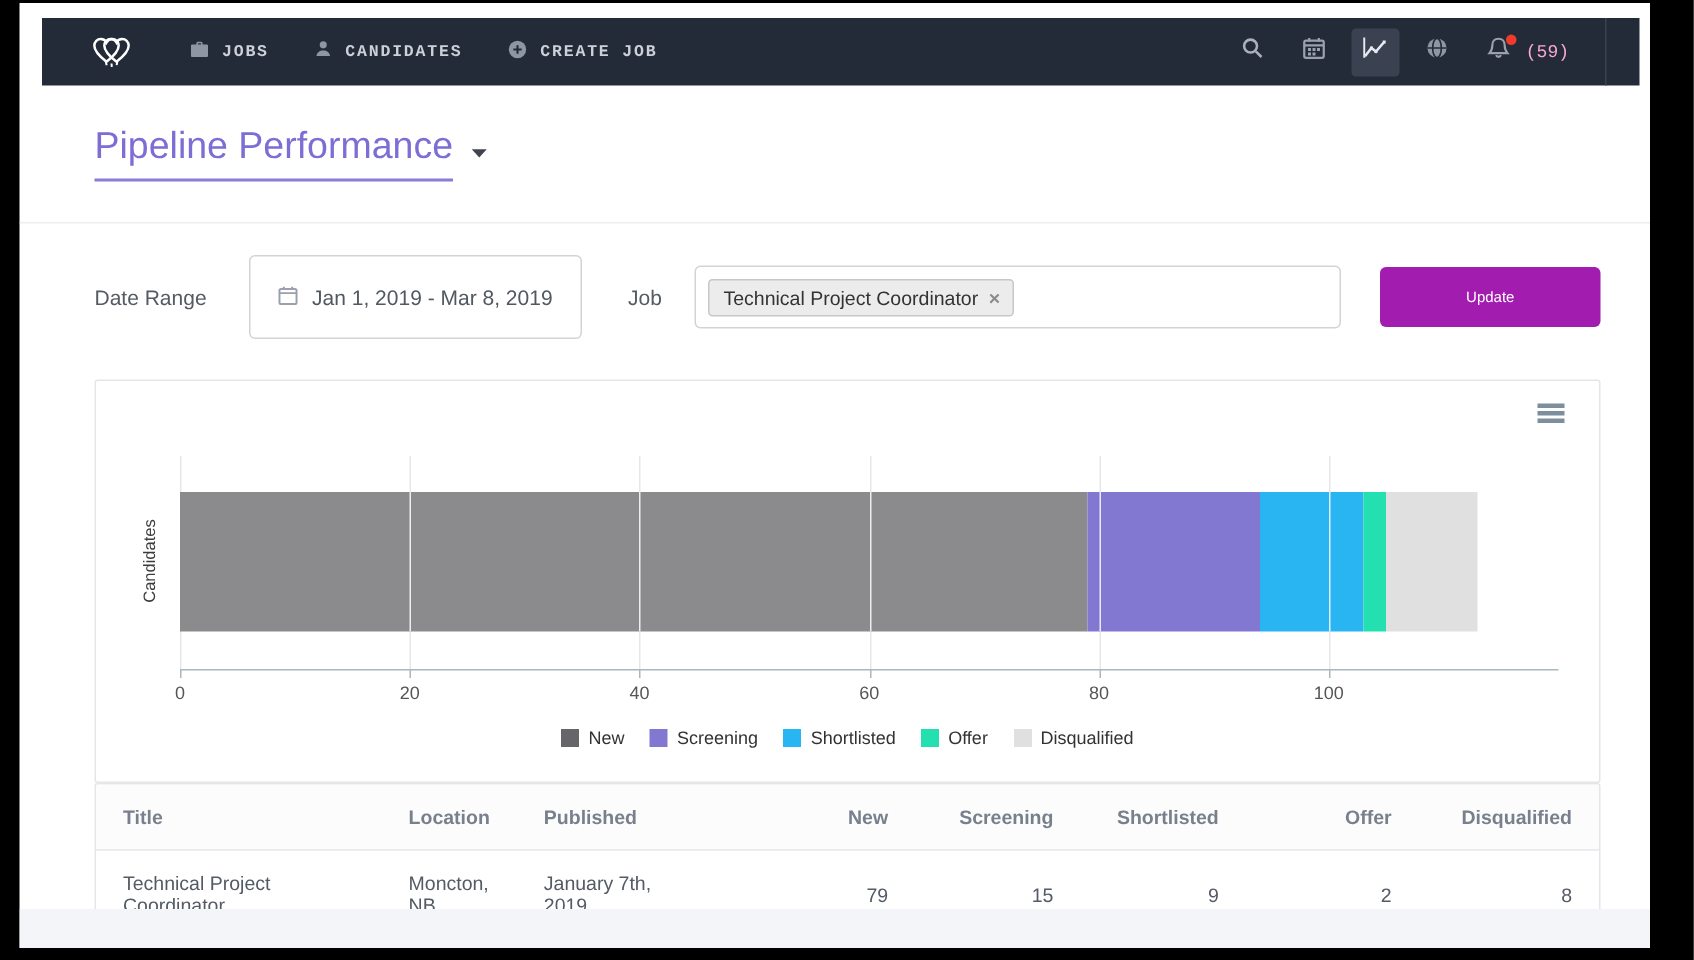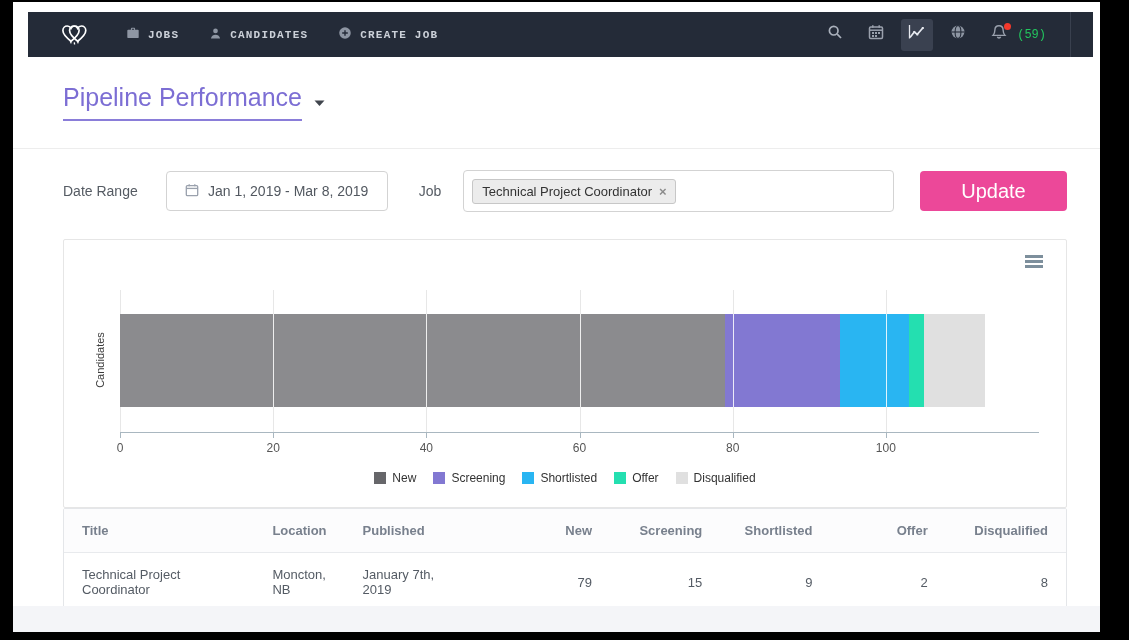--- a/index.html
+++ b/index.html
@@ -7,40 +7,40 @@
   .page { position: absolute; left: 13px; top: 2px; right: 29px; bottom: 8px; background: #fff; overflow: hidden; }
 
   
   .navbar { margin: 10px 7px 0 15px; height: 45px; background: #242b38; display: flex; align-items: center; font-family: Liberation Mono, monospace; }
   .brand { padding: 0 32px 0 30px; display: flex; align-items: center; }
   .nav-menu { display: flex; align-items: center; gap: 30px; }
   .nav-item { display: flex; align-items: center; gap: 8px; color: #ccd1d9; font-size: 11px; font-weight: bold; letter-spacing: 1.2px; cursor: pointer; }
   .nav-right { margin-left: auto; display: flex; align-items: center; }
   .nav-icon-btn { width: 32px; height: 32px; display: flex; align-items: center; justify-content: center; margin-left: 9px; cursor: pointer; position: relative; }
   .nav-icon-btn.active { background: #3a4150; border-radius: 3px; }
-  .notif-count { color: #22c55e; font-size: 12px; margin-left: 2px; }
+  .notif-count { color: #f9a8d4; font-size: 12px; margin-left: 2px; }
   .red-dot { position: absolute; top: 4px; right: 4px; width: 7px; height: 7px; background: #f3392c; border-radius: 50%; }
   .nav-divider { width: 1px; height: 45px; background: #39404e; margin: 0 22px 0 24px; }
   .account { display: flex; align-items: center; gap: 9px; color: #ccd1d9; font-size: 11px; font-weight: bold; letter-spacing: 1.1px; cursor: pointer; padding-right: 58px; }
 
   
   .header-block { display: flex; justify-content: space-between; align-items: flex-start; padding: 26px 33px 27px 50px; border-bottom: 1px solid #ededed; }
   .page-title-wrap { display: flex; align-items: center; gap: 12px; cursor: pointer; }
   .page-title { font-size: 25px; color: #7c6ed4; border-bottom: 2px solid #8a7dd9; padding-bottom: 7px; }
   .btn-download { background: #fff; border: 1px solid #cfcfcf; border-radius: 3px; color: #555; font-size: 13px; padding: 9px 21px; margin-top: 4px; cursor: pointer; font-family: inherit; }
 
   
   .filters { display: flex; align-items: center; padding: 21px 33px 0 50px; }
   .filter-label { font-size: 14px; color: #555b63; }
-  .date-input { margin-left: 28px; width: 222px; height: 40px; border: 1px solid #d3d3d3; border-radius: 4px; display: flex; align-items: center; justify-content: center; gap: 9px; font-size: 14px; color: #525860; cursor: pointer; background: #fff; }
+  .date-input { margin-left: 28px; width: 222px; height: 56px; border: 1px solid #d3d3d3; border-radius: 4px; display: flex; align-items: center; justify-content: center; gap: 9px; font-size: 14px; color: #525860; cursor: pointer; background: #fff; }
   .job-label { margin: 0 22px 0 31px; }
   .job-field { flex: 1; height: 42px; border: 1px solid #d3d3d3; border-radius: 4px; display: flex; align-items: center; padding: 0 8px; background: #fff; cursor: text; }
   .job-chip { display: flex; align-items: center; gap: 7px; background: #ececec; border: 1px solid #c7c7c7; border-radius: 3px; padding: 4px 8px 4px 9px; font-size: 13px; color: #333; }
   .chip-x { color: #8b8b8b; font-size: 13px; font-weight: bold; cursor: pointer; line-height: 1; }
-  .btn-update { margin-left: 26px; width: 147px; height: 40px; background: #ec4899; border: none; border-radius: 4px; color: #fff; font-size: 20px; cursor: pointer; font-family: inherit; }
+  .btn-update { margin-left: 26px; width: 147px; height: 40px; background: #a21caf; border: none; border-radius: 4px; color: #fff; font-size: 10px; cursor: pointer; font-family: inherit; }
 
   
   .content { padding: 0 33px 0 50px; }
   .chart-card { margin-top: 27px; border: 1px solid #e6e6e6; border-radius: 2px; position: relative; padding: 16px 0 22px; background: #fff; }
   .chart-menu { position: absolute; top: 15px; right: 23px; width: 18px; cursor: pointer; }
   .chart-menu div { height: 3px; background: #7d8f9c; margin-bottom: 2px; }
   .plot-wrap { margin: 34px 27px 0 56px; position: relative; }
   .plot-area { position: relative; height: 143px; border-bottom: 1px solid #a9b7c0; }
   .gridline { position: absolute; top: 0; bottom: 0; width: 1px; background: #e7e7e7; z-index: 0; }
   .stacked-bar { position: absolute; left: 0; right: 0; top: 24px; height: 93px; display: flex; z-index: 1; }

